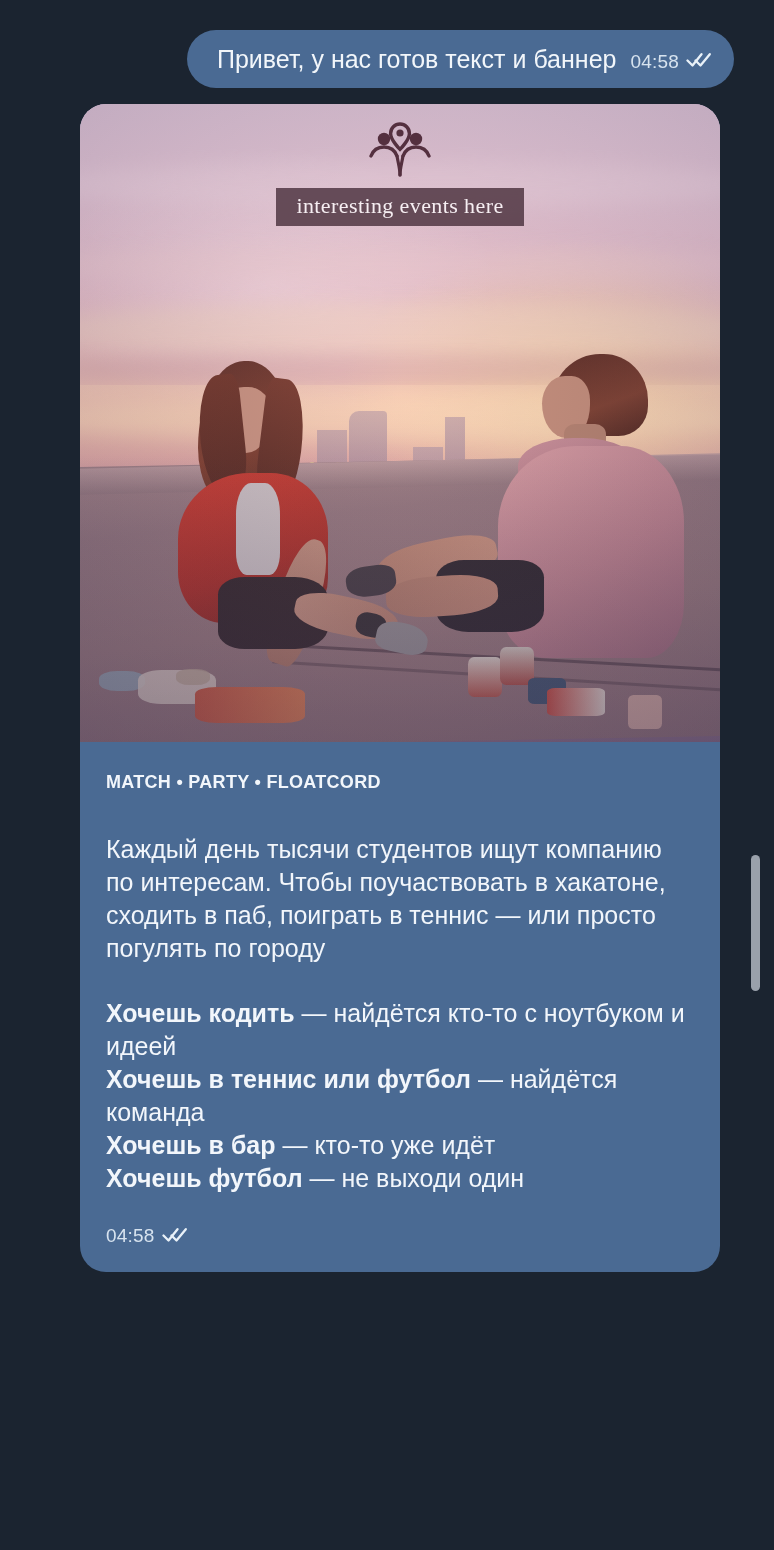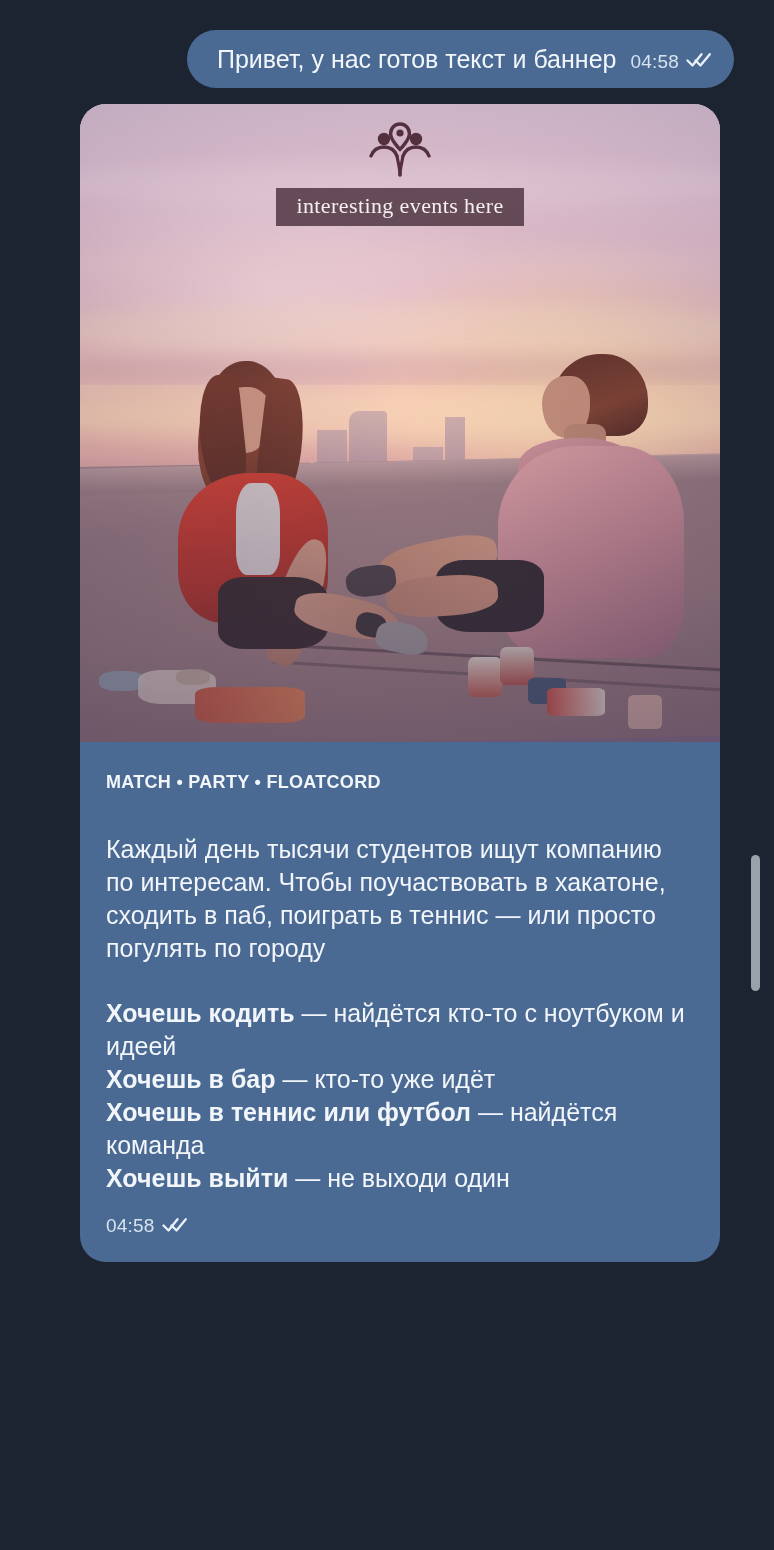--- a/index.html
+++ b/index.html
@@ -354,21 +354,21 @@
     line-height: 33px;
   }
   .cap-title {
     font-weight: bold;
     font-size: 18px;
     letter-spacing: .3px;
     margin-bottom: 34px;
   }
   .cap-p { margin-bottom: 32px; }
   .cap-bold { font-weight: bold; }
-  .cap-list { margin-bottom: 14px; }
+  .cap-list { margin-bottom: 24px; }
   .cap-link {
     color: #9ac9ee;
     text-decoration: underline;
     text-underline-offset: 5px;
     word-break: normal;
   }
   .footer-line {
     display: flex;
     align-items: flex-end;
     justify-content: space-between;
@@ -514,23 +514,23 @@
 
       <div class="caption">
         <div class="cap-title">MATCH • PARTY • FLOATCORD</div>
 
         <div class="cap-p">Каждый день тысячи студентов ищут компанию по интересам. Чтобы поучаствовать в хакатоне, сходить в паб, поиграть в теннис — или просто погулять по городу</div>
 
 
 
         <div class="cap-list">
           <div><span class="cap-bold">Хочешь кодить</span><span> — найдётся кто-то с ноутбуком и идеей</span></div>
+          <div><span class="cap-bold">Хочешь в теннис или футбол</span><span> — найдётся команда</span></div>
           <div><span class="cap-bold">Хочешь в бар</span><span> — кто-то уже идёт</span></div>
-          <div><span class="cap-bold">Хочешь в теннис или футбол</span><span> — найдётся команда</span></div>
-          <div><span class="cap-bold">Хочешь выйти</span><span> — не выходи один</span></div>
+          <div><span class="cap-bold">Хочешь футбол</span><span> — не выходи один</span></div>
         </div>
 
         <div class="footer-line">
           <span class="meta">
             <span class="time">04:58</span>
             <span class="ticks">
               <svg width="26" height="18" viewBox="0 0 26 18" fill="none">
                 <path d="M1.5 9.5 L6.5 14.5 L15.5 3.2" stroke="#e9f1f8" stroke-width="2.3" stroke-linecap="round" stroke-linejoin="round"></path>
                 <path d="M9.5 9.5 L14.5 14.5 L23.8 3.2" stroke="#e9f1f8" stroke-width="2.3" stroke-linecap="round" stroke-linejoin="round"></path>
               </svg>

